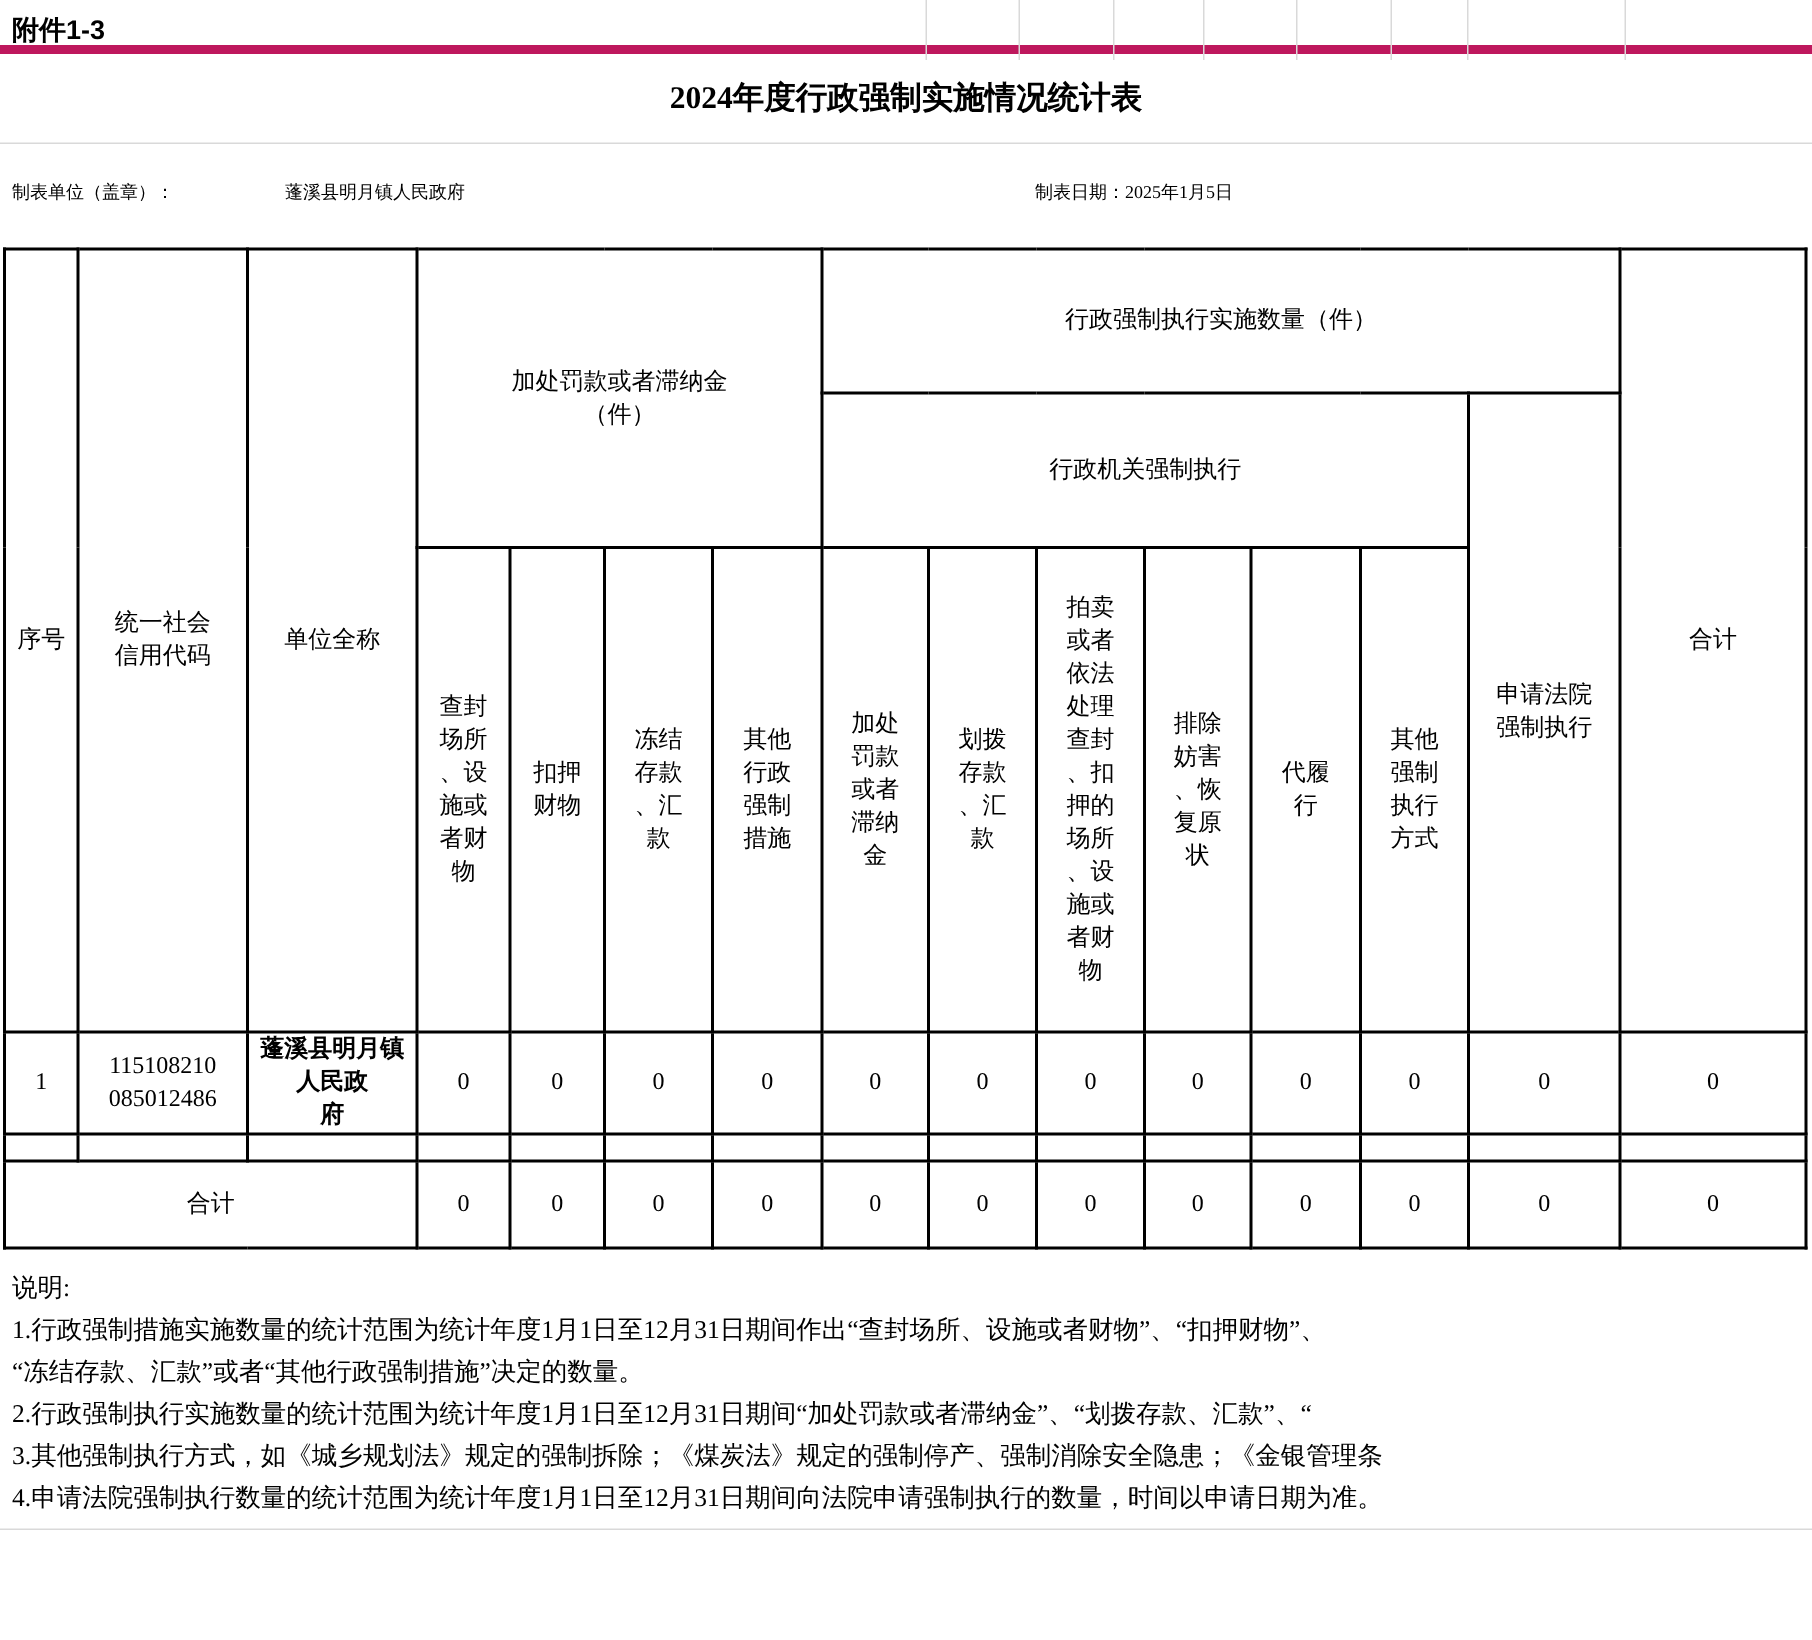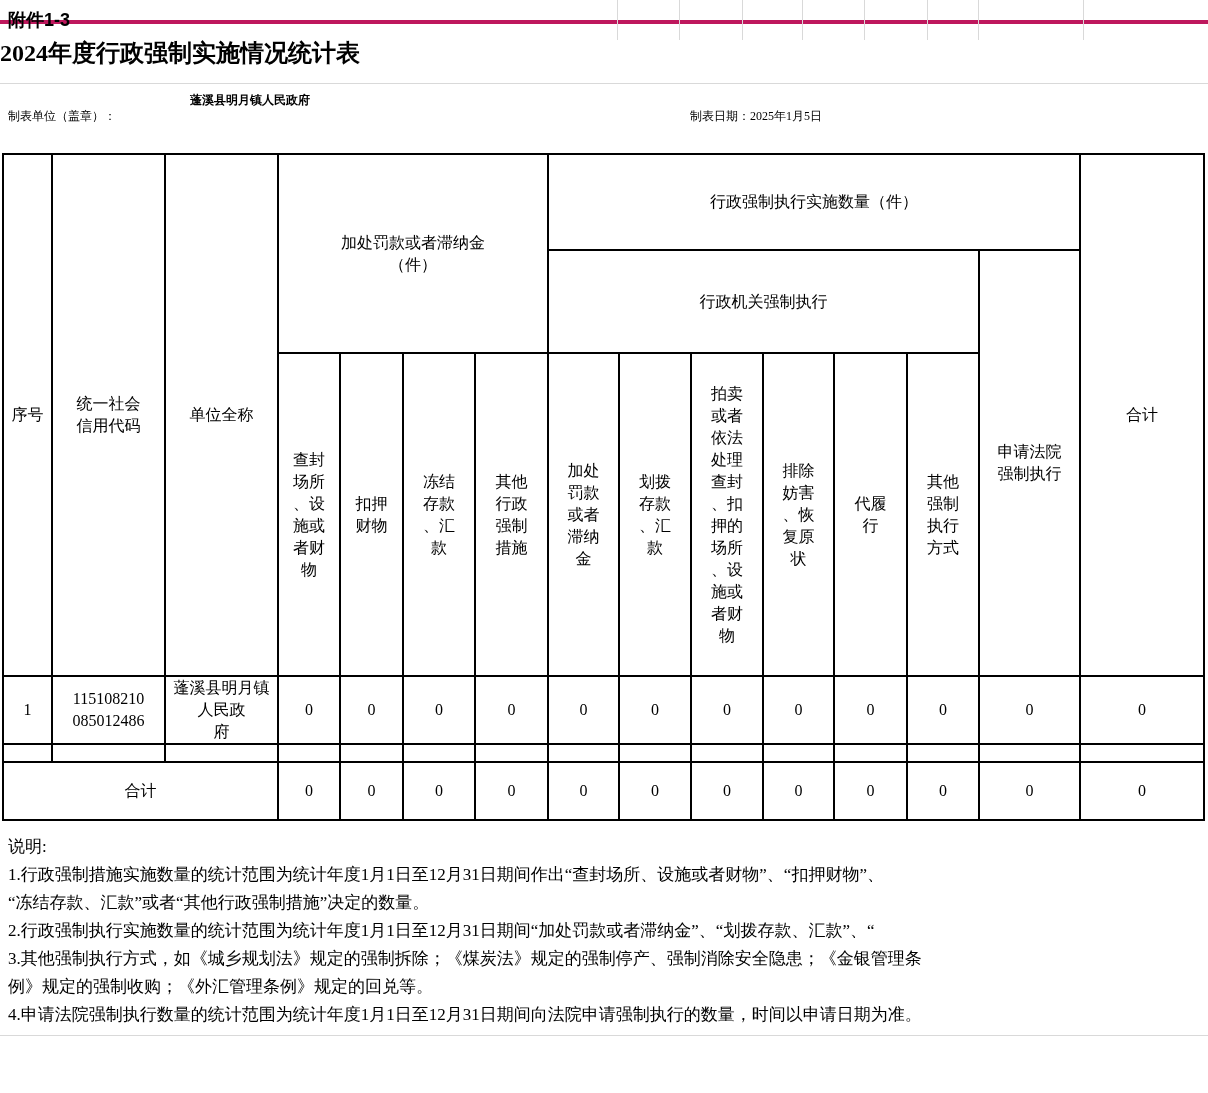--- a/index.html
+++ b/index.html
@@ -2,53 +2,53 @@
 <html><head>
 <meta charset="utf-8">
 <style>
   * { box-sizing: border-box; margin: 0; padding: 0; }
   html,body { background: #fff; }
   body {
     width: 1208px; height: 1093px; overflow: hidden; position: relative;
     font-family: "Liberation Serif", "DejaVu Serif", serif; color: #000;
   }
   
-  .toprow { height: 24px; border-bottom: 4px solid #be185d; position: relative; padding-left: 20px; }
+  .toprow { height: 36px; border-bottom: 6px solid #be185d; position: relative; padding-left: 20px; }
   .attach {
     position: absolute; left: 8px; top: 0; line-height: 40px;
     font-weight: bold; font-size: 18px;
     font-family: "Liberation Sans", "DejaVu Sans", sans-serif;
   }
   .gridcells { position: absolute; left: 617px; top: 0; height: 40px; display: flex; }
   .gridcells div { border-left: 1px solid #d9d9d9; height: 40px; }
   
   .titlerow {
-    height: 60px; border-bottom: 1px solid #d9d9d9; 
-    font-weight: bold; font-size: 24px; line-height: 58px;
+    height: 60px; border-bottom: 1px solid #d9d9d9; text-align: center;
+    font-weight: bold; font-size: 21px; line-height: 58px;
   }
   
   .inforow { height: 69px; position: relative; font-size: 12px; }
   .maker-label { position: absolute; left: 8px;  top: 24px; }
-  .maker-value { position: absolute; left: 190px; top: 8px; font-weight: bold; }
+  .maker-value { position: absolute; left: 190px; top: 24px; }
   .date-wrap   { position: absolute; left: 690px; top: 24px; }
   
   table.tbl {
     border-collapse: collapse; table-layout: fixed;
     margin-left: 2px; width: 1202px;
   }
   table.tbl td {
     border: 2px solid #000; text-align: center; vertical-align: middle;
     white-space: pre-line; font-size: 16px; line-height: 22px;
     padding: 0; overflow: hidden;
   }
   tr.r-h1 { height: 96px; } tr.r-h2 { height: 103px; } tr.r-h3 { height: 323px; }
   tr.r-data { height: 27px; } tr.r-empty { height: 18px; } tr.r-total { height: 58px; }
   td.cell-num  { font-size: 13px; line-height: 16px; }
   td.cell-code { font-size: 12px; line-height: 16px; }
-  td.cell-name { font-size: 11px; line-height: 14px; }
+  td.cell-name { font-size: 11px; line-height: 14px; font-weight: bold; }
   td.total-label { font-size: 15px; }
   td.noleft { border-left: none; }
   
   .notes {
     padding: 12px 8px 6px; font-size: 17px; line-height: 28px;
     border-bottom: 1px solid #d9d9d9;
   }
 </style>
 </head>
 <body>
@@ -214,17 +214,16 @@
     </tr>
   </tbody>
     </table>
 
   <div class="notes">
     <div>说明:</div>
     <div>1.行政强制措施实施数量的统计范围为统计年度1月1日至12月31日期间作出“查封场所、设施或者财物”、“扣押财物”、</div>
     <div>“冻结存款、汇款”或者“其他行政强制措施”决定的数量。</div>
     <div>2.行政强制执行实施数量的统计范围为统计年度1月1日至12月31日期间“加处罚款或者滞纳金”、“划拨存款、汇款”、“</div>
     <div>3.其他强制执行方式，如《城乡规划法》规定的强制拆除；《煤炭法》规定的强制停产、强制消除安全隐患；《金银管理条</div>
-    <div>例》规定的强制收购；《外汇管理条例》规定的回兑等。</div>
     <div>4.申请法院强制执行数量的统计范围为统计年度1月1日至12月31日期间向法院申请强制执行的数量，时间以申请日期为准。</div>
   </div>
 
 </div>
 
 </body></html>

